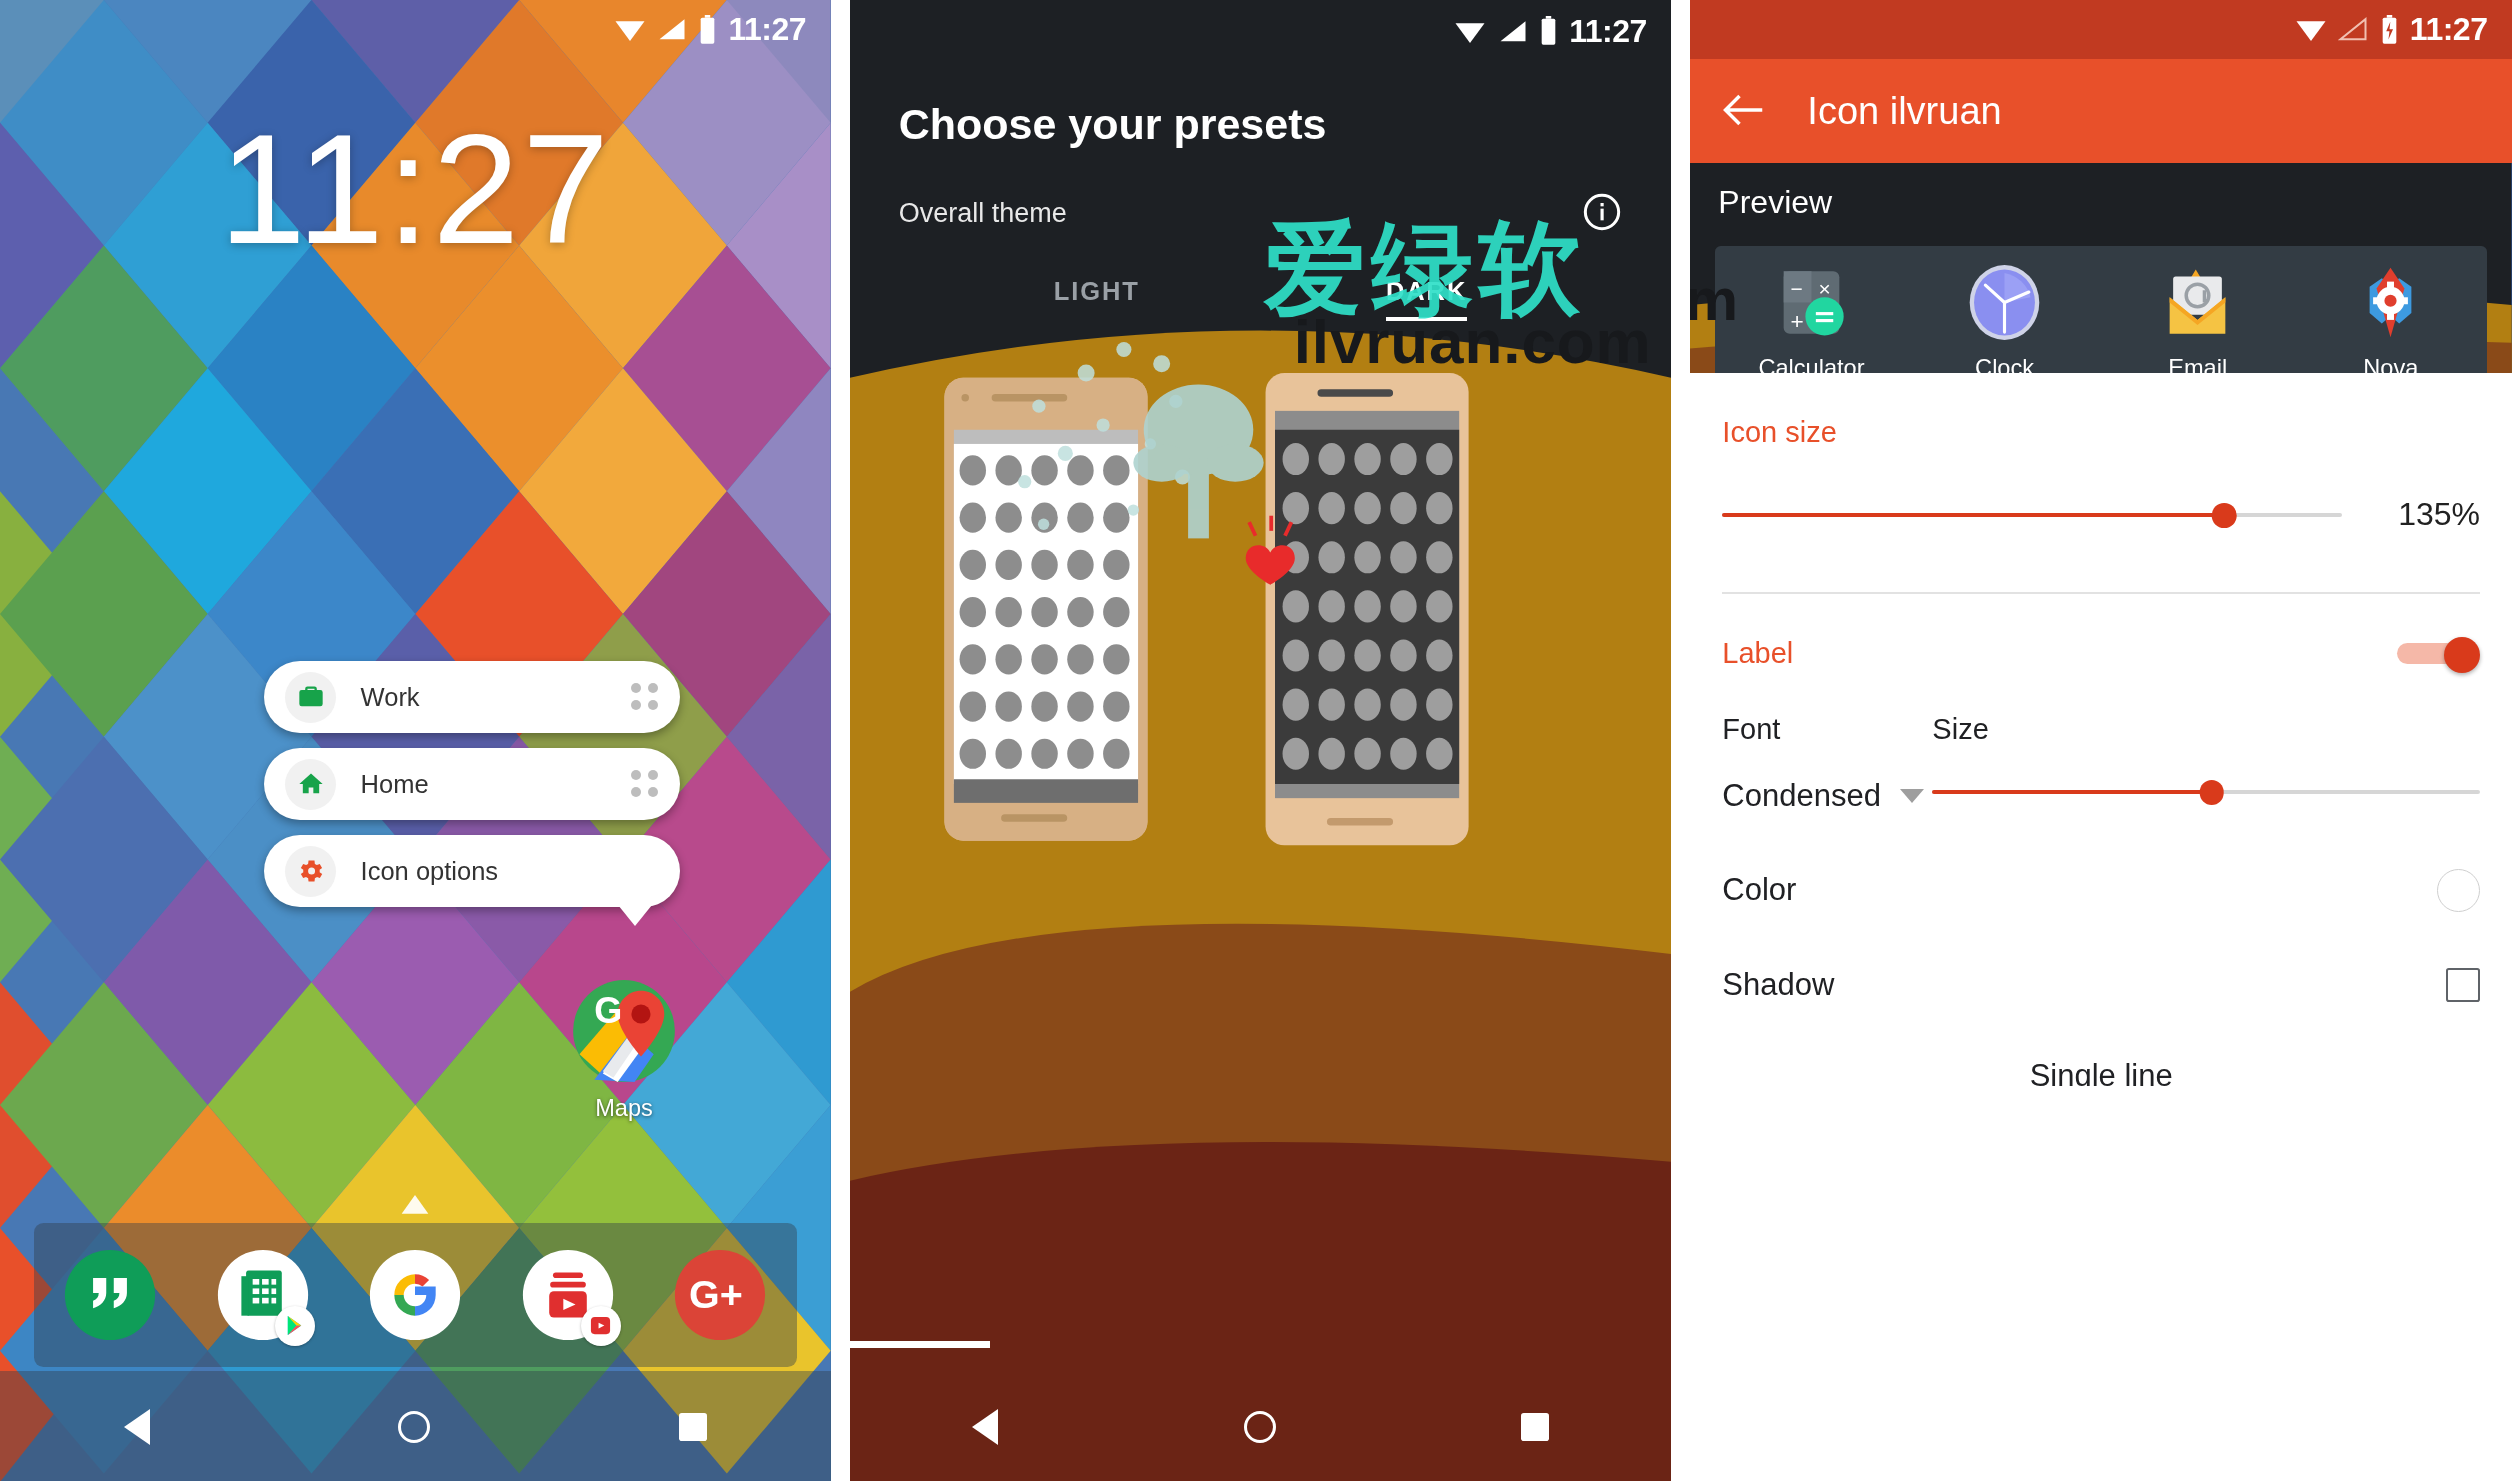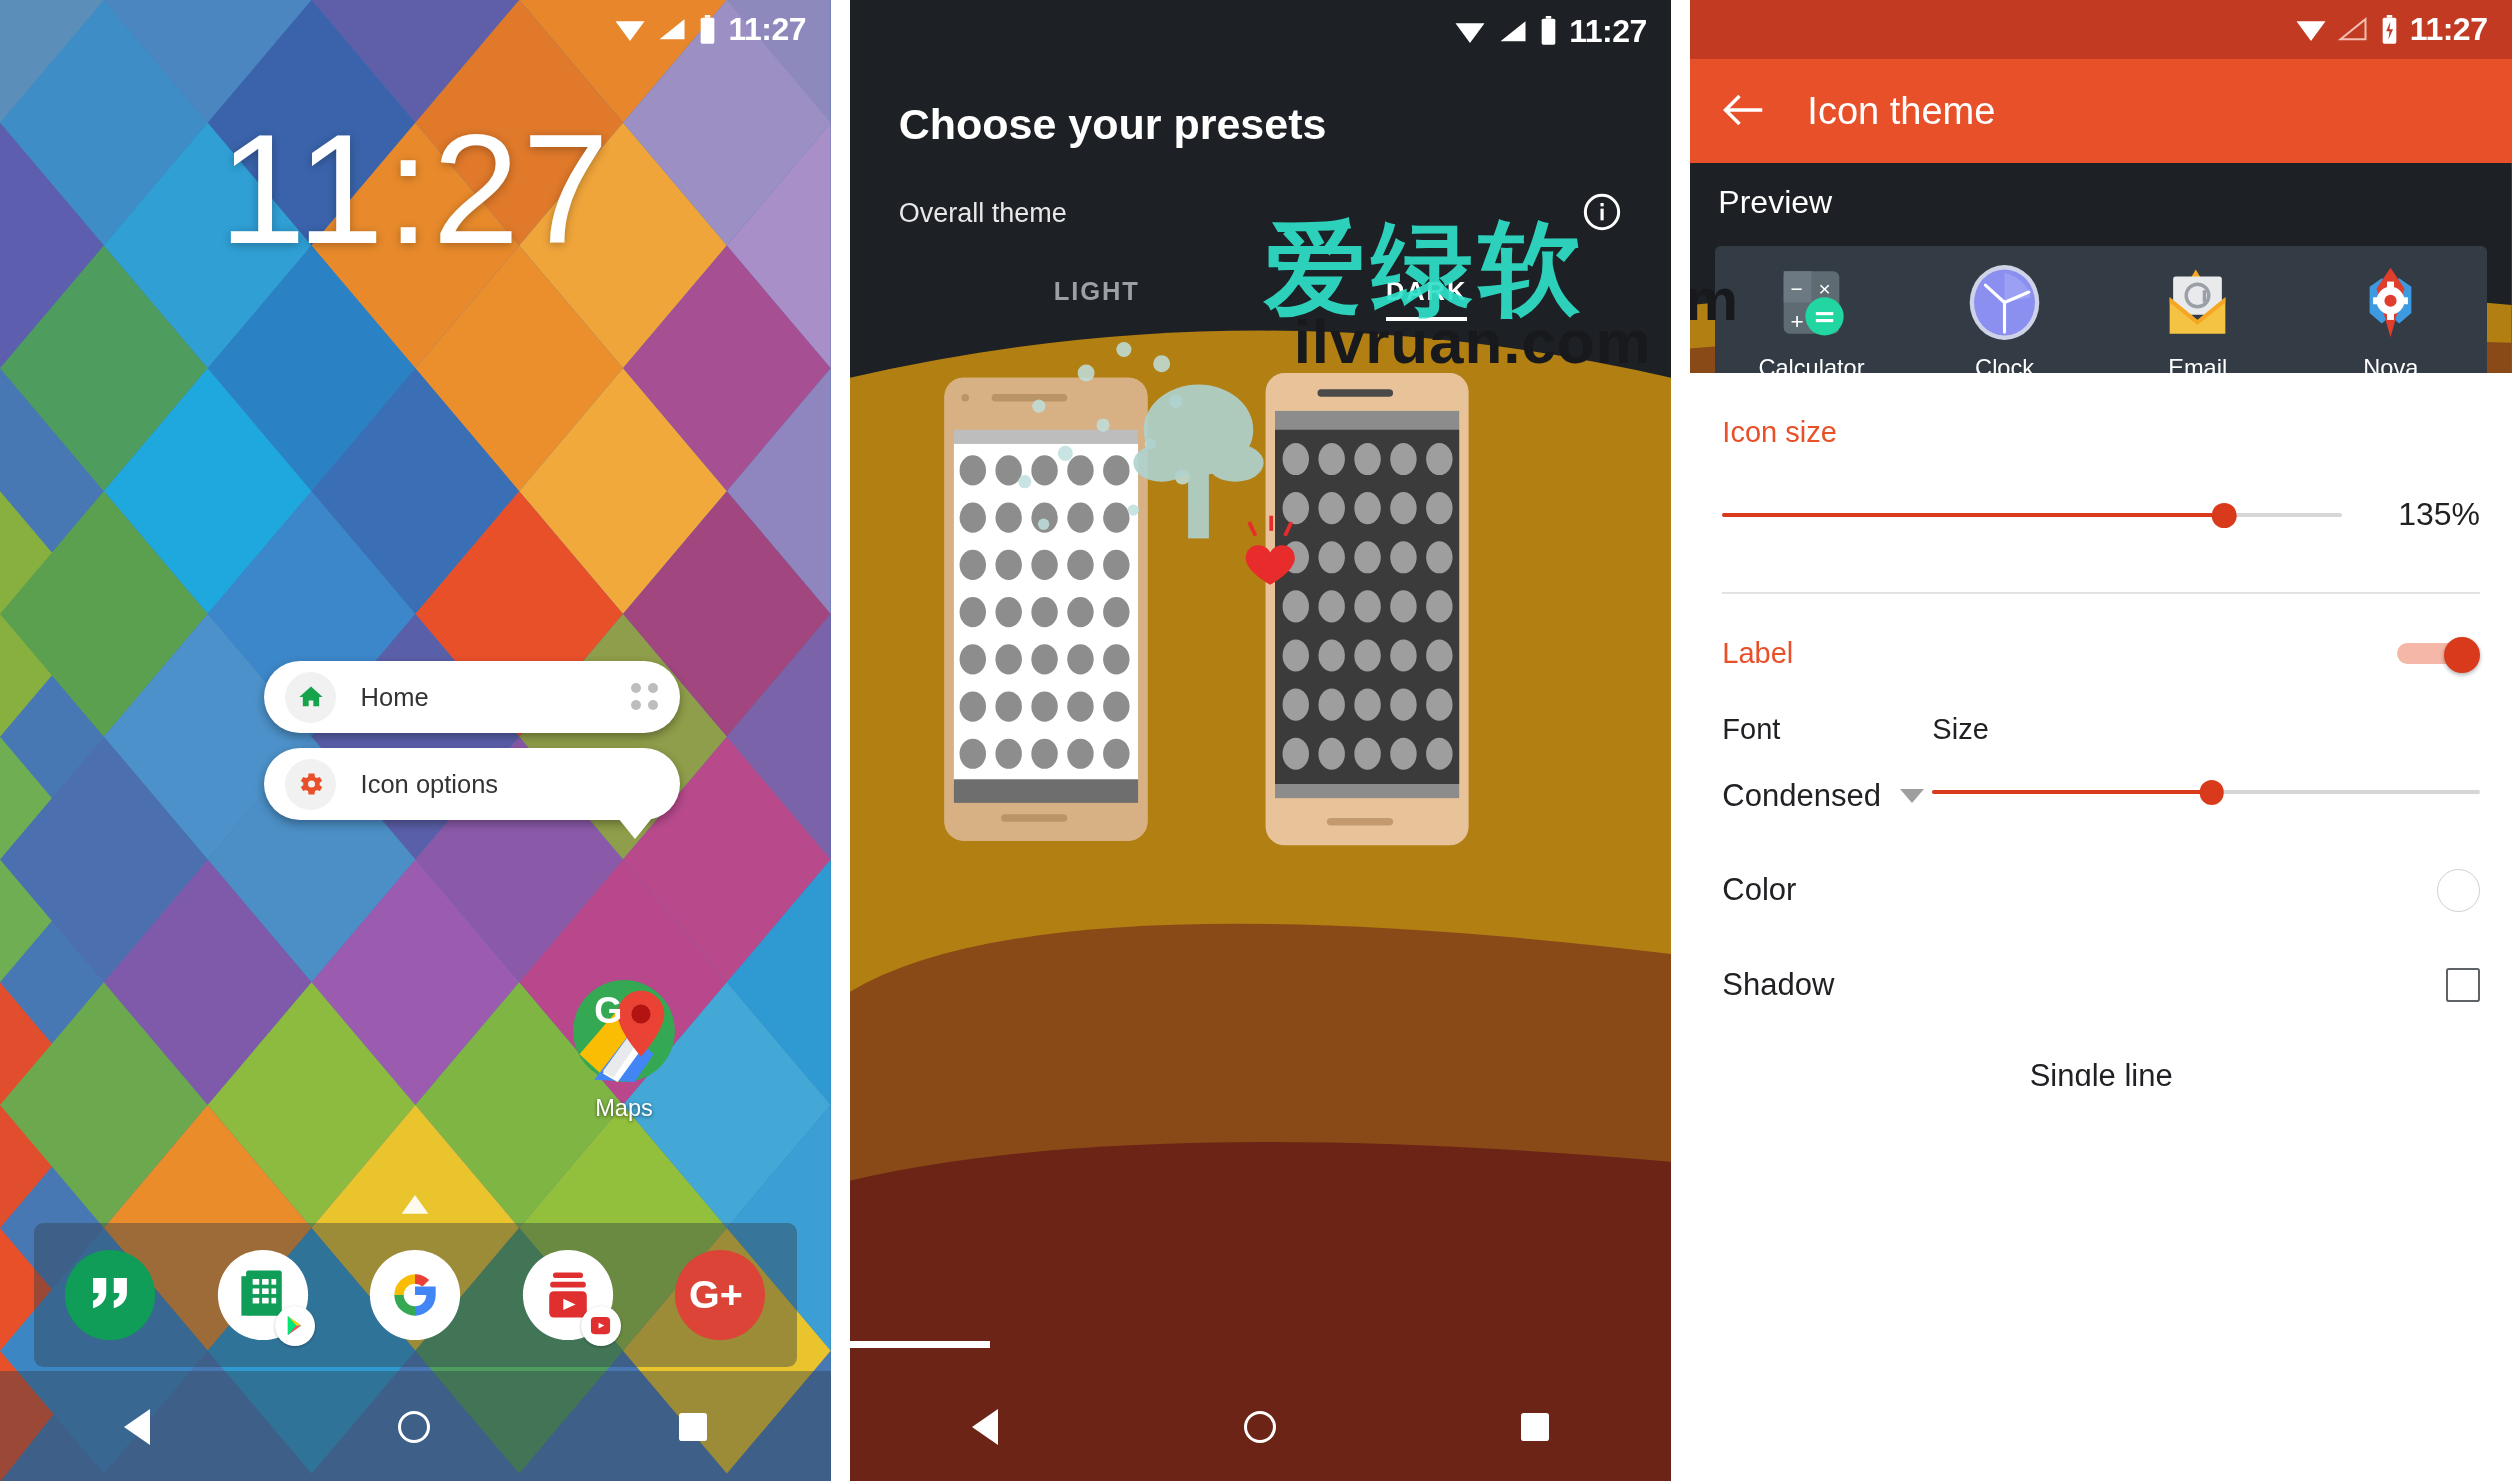--- a/index.html
+++ b/index.html
@@ -272,20 +272,34 @@
         <rect x="4" y="0" width="4" height="2" fill="#fff"></rect>
         <rect x="1" y="2" width="10" height="19" rx="1.2" fill="#fff"></rect>
       </svg>
       <span class="sb-time">11:27</span>
     </div>
 
     <div class="bigclock">11:27</div>
 
     <div class="popup">
 
+      <div class="pop-row">
+        <span class="pop-ic">
+          <svg width="28" height="28" viewBox="0 0 24 24">
+              <path d="M9 3h6a2 2 0 0 1 2 2v1h3a2 2 0 0 1 2 2v10a2 2 0 0 1-2 2H4a2 2 0 0 1-2-2V8a2 2 0 0 1 2-2h3V5a2 2 0 0 1 2-2zm0 3h6V5H9z" fill="#17a34a"></path>
+            </svg>
+        </span>
+        <span class="pop-label">Work</span>
+        <span class="pop-drag">
+            <i></i>
+            <i></i>
+            <i></i>
+            <i></i>
+          </span>
+      </div>
 
       <div class="pop-row">
         <span class="pop-ic">
           <svg width="28" height="28" viewBox="0 0 24 24">
               <path d="M12 3 L22 12 h-3 v8 h-5 v-5 h-4 v5 H5 v-8 H2 Z" fill="#17a34a"></path>
             </svg>
         </span>
         <span class="pop-label">Home</span>
         <span class="pop-drag">
             <i></i>
@@ -599,21 +613,21 @@
       </svg>
       <span class="sb-time">11:27</span>
     </div>
 
     <div class="p3-toolbar">
       <span>
         <svg width="42" height="32" viewBox="0 0 24 18">
             <path d="M10 1 L2 9 L10 17 M2 9 H23" fill="none" stroke="#fff" stroke-width="2"></path>
           </svg>
       </span>
-      <span class="p3-toolbar-title">Icon theme</span>
+      <span class="p3-toolbar-title">Icon ilvruan</span>
     </div>
 
     <div class="p3-preview">
       <div class="p3-prev-bg">
         <svg viewBox="0 0 870 222" preserveAspectRatio="none">
           <rect width="870" height="222" fill="#1d2024"></rect>
           <path d="M0 150 Q435 110 870 150 L870 222 L0 222 Z" fill="#b27f12"></path>
           <path d="M0 196 Q300 172 870 190 L870 222 L0 222 Z" fill="#8a4a18"></path>
         </svg>
       </div>

